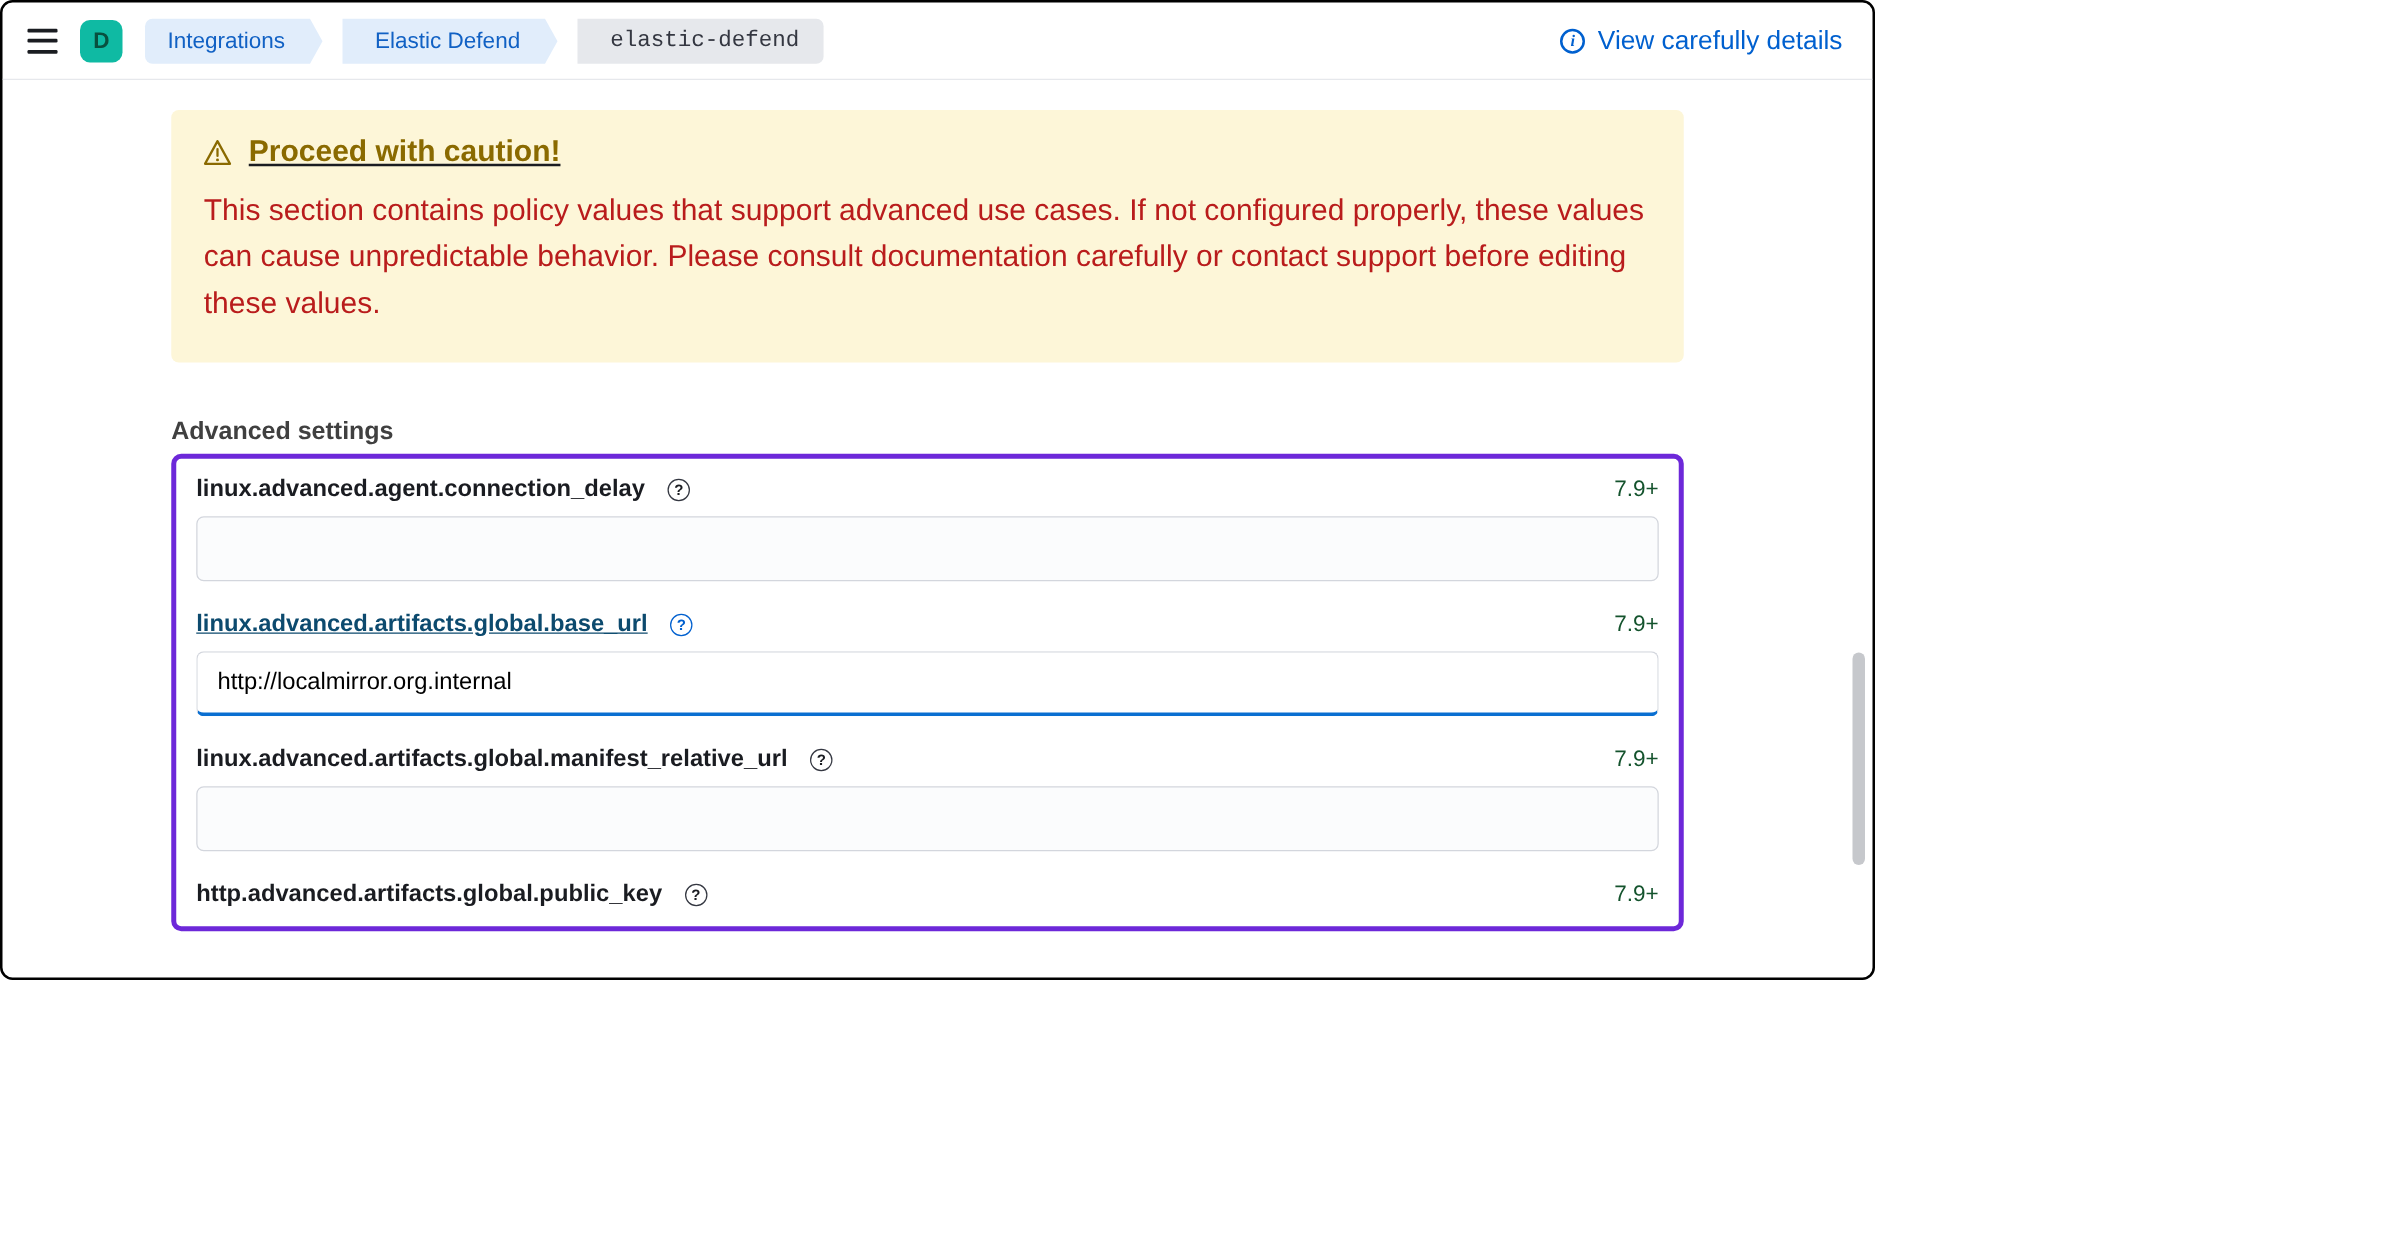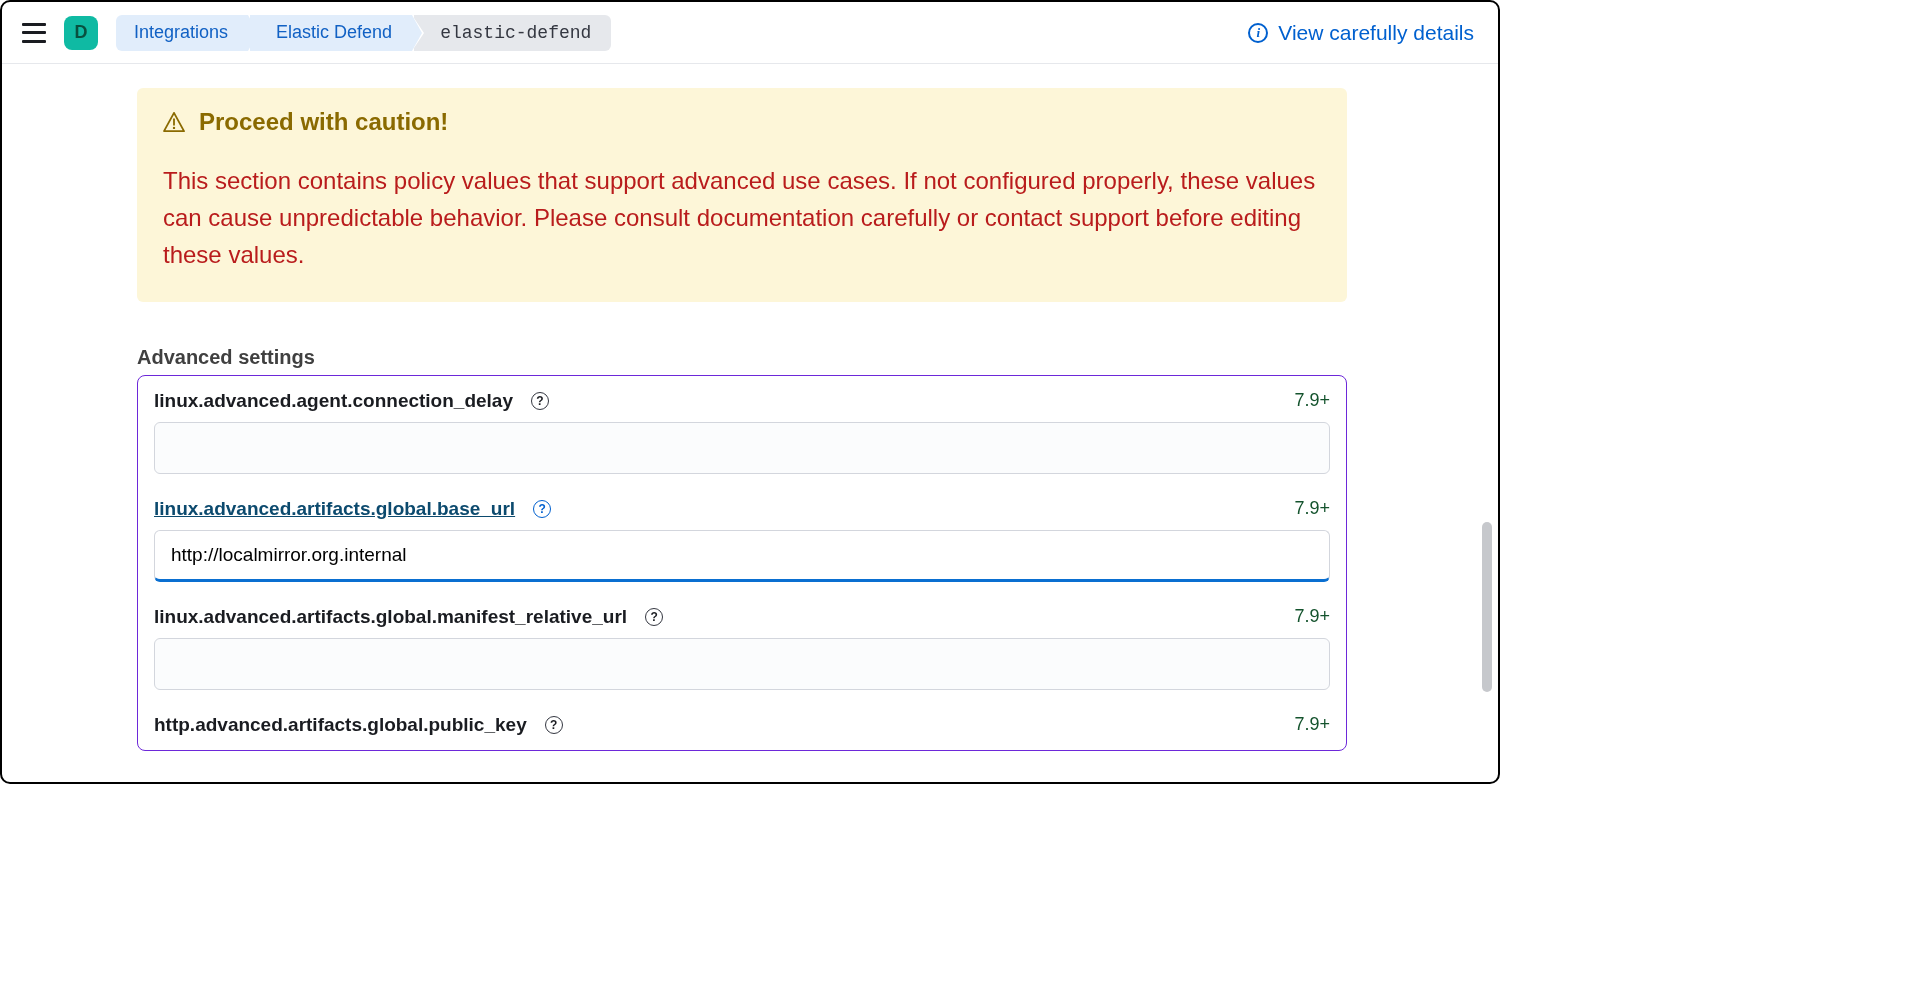--- a/index.html
+++ b/index.html
@@ -28,21 +28,21 @@
   display: flex; flex-direction: column; justify-content: space-between;
   cursor: pointer;
 }
 .hamburger span { display:block; height: 3px; background:#1a1c21; border-radius:1px; }
 .avatar {
   width: 34px; height: 34px; border-radius: 8px;
   background: #0fbaa3; color:#08503f; font-weight:700;
   display:flex; align-items:center; justify-content:center;
   font-size: 18px;
 }
-.breadcrumbs { display:flex; align-items:flex-start; }
+.breadcrumbs { display:flex; align-items:flex-start;gap:24px; }
 .crumb {
   position: relative;
   height: 36px;
   padding: 0 20px 0 26px;
   display:flex; align-items:center;
   font-size: 18px; font-weight:500;
 }
 .crumb.first { padding-left: 18px; border-radius: 6px 0 0 6px; }
 .crumb-link { background:#e1edfb; color:#1161c4; }
 .crumb-current { background:#e6e8ec; color:#343741; border-radius: 0 6px 6px 0; font-family: Liberation Mono, monospace; }
@@ -79,34 +79,34 @@
 }
 .inner {
   width: 1210px;
   margin: 24px 0 0 135px;
 }
 .callout {
   background:#fdf6d8;
   border-radius:6px;
   padding: 20px 26px 28px 26px;
 }
-.callout-head { display:flex; align-items:center; gap:14px; margin-bottom:26px; }
+.callout-head { display:flex; align-items:center; gap:14px; margin-bottom:14px;text-decoration:underline; }
 .warn-tri {
   width: 22px; height: 20px; position: relative;
 }
 .warn-tri svg { width:22px; height:20px; display:block; }
 .callout-title { color:#8a6a00; font-size:24px; font-weight:700; }
 .callout-body { color:#b91c1c; font-size:24px; line-height:1.55; }
 .section-label {
   margin-top: 44px;
   color:#404040; font-size:20px; font-weight:600;
   margin-bottom: 6px;
 }
 .settings-panel {
-  border:1px solid #6d28d9; border-radius:8px;
+  border:4px solid #6d28d9; border-radius:8px;
   padding: 14px 16px 4px 16px;
 }
 .setting { margin-bottom: 24px; }
 .setting-head {
   display:flex; align-items:center; justify-content:space-between;
   margin-bottom: 10px;
 }
 .setting-lhs { display:flex; align-items:center; gap:18px; }
 .setting-label { font-size:19px; font-weight:700; color:#1a1c21; }
 .setting-label.active { color:#0c4a6e;text-decoration:underline; }

